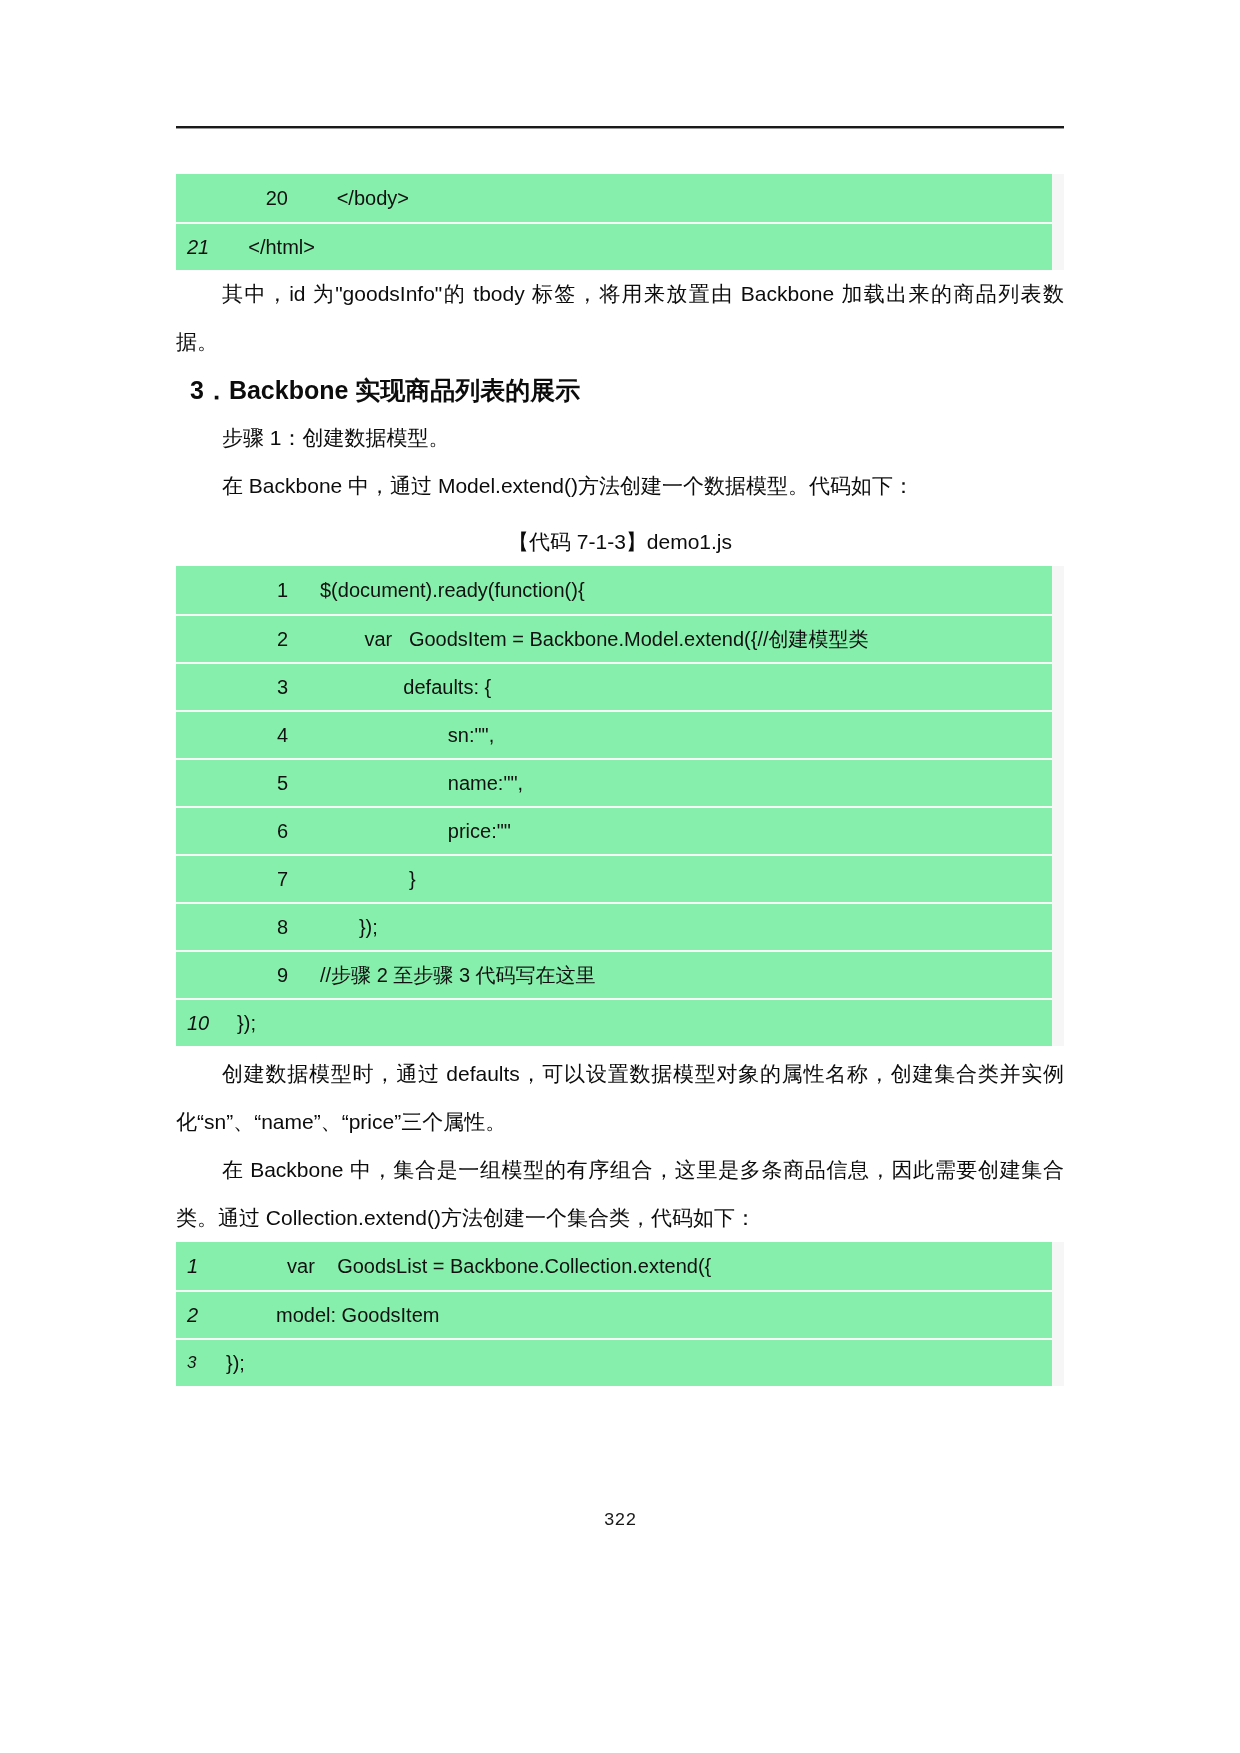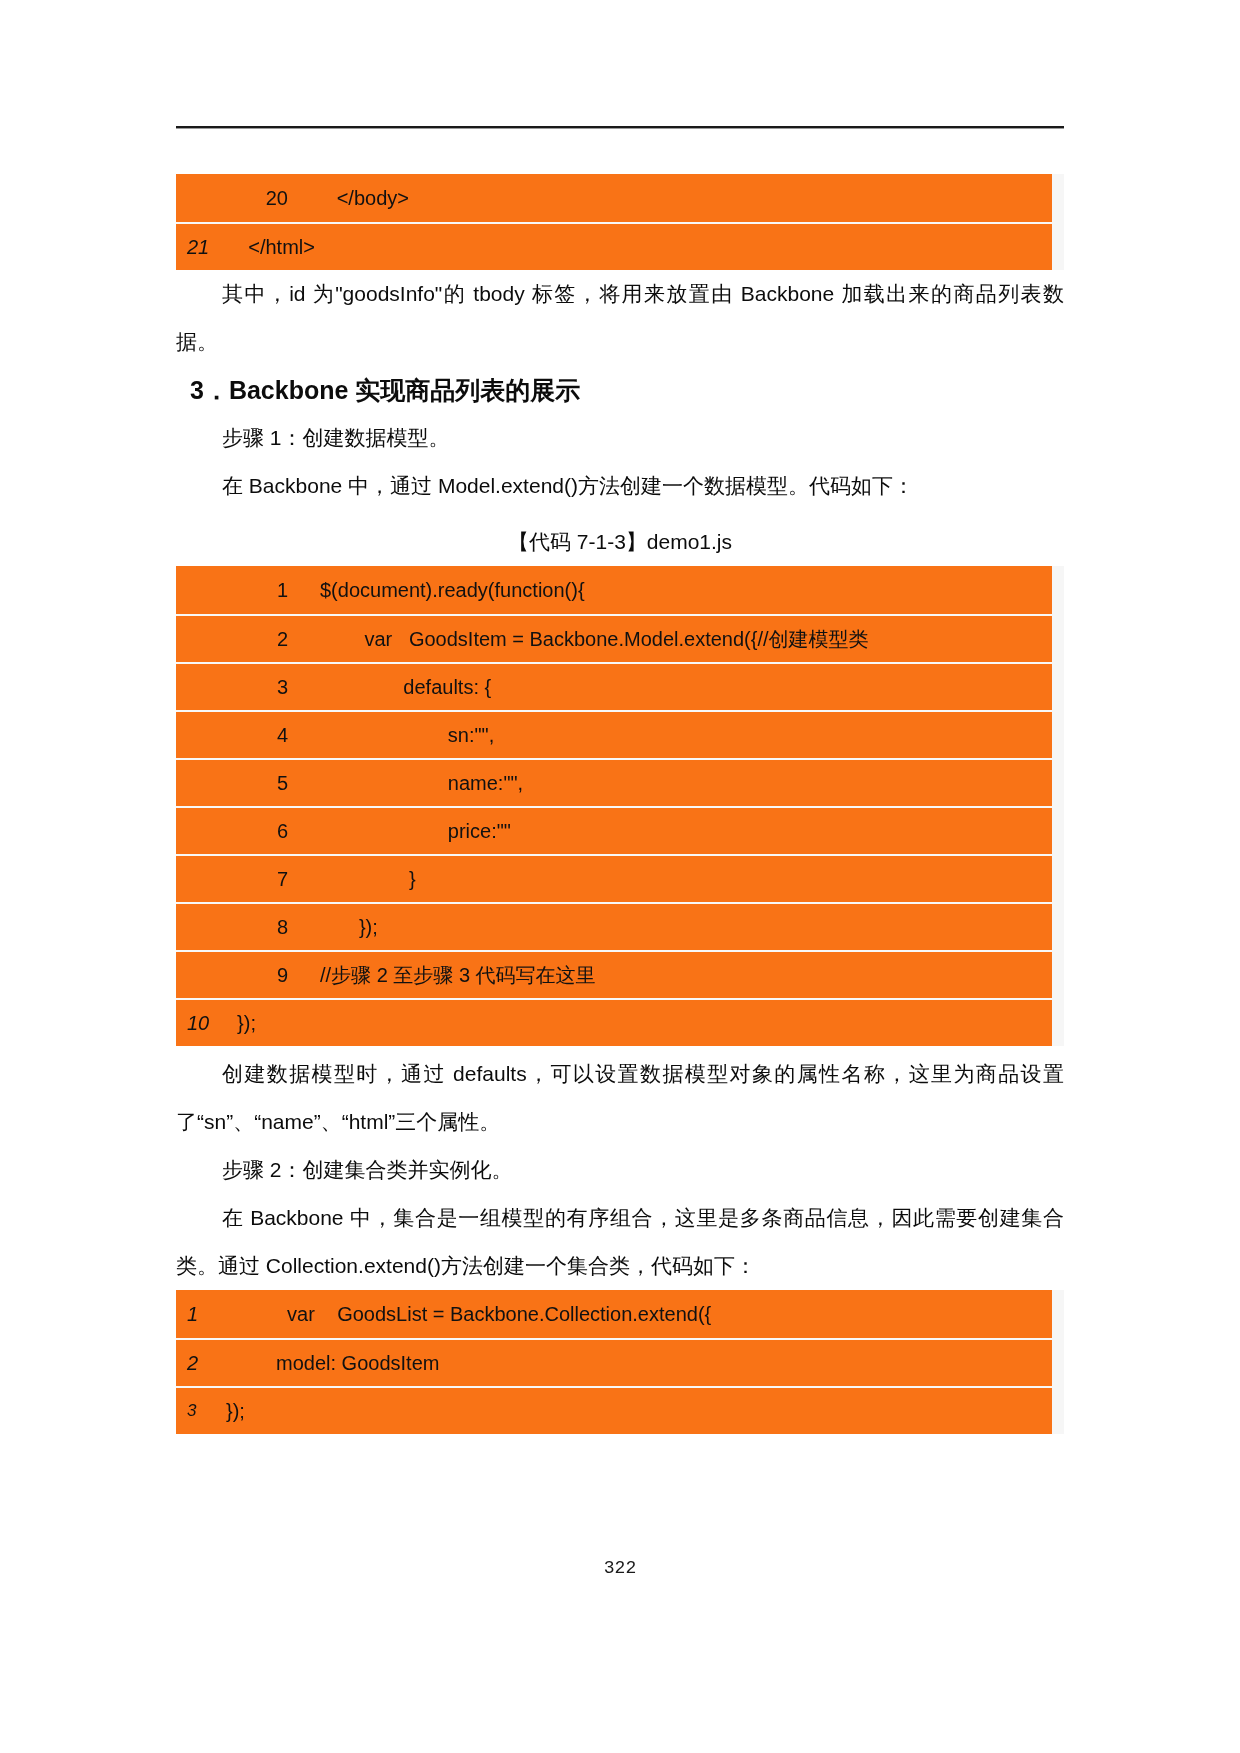--- a/index.html
+++ b/index.html
@@ -18,21 +18,21 @@
     font-family: "Liberation Sans", "DejaVu Sans", sans-serif;
     font-size: 21px;
     color: #0c0c0c;
   }
   .top-rule {
     height: 3px;
     background: linear-gradient(to bottom, #1a1a1a 0, #1a1a1a 2px, #9a9a9a 2px, #9a9a9a 3px);
     margin: 0 0 45px 0;
   }
   .code-block {
-    background: #f97316;
+    background: #86efac;
     width: 888px;
     box-sizing: border-box;
     border-right: 12px solid #f6f6f6;
   }
   .code-row {
     display: flex;
     align-items: center;
     height: 48px;
     box-sizing: border-box;
   }
@@ -161,23 +161,22 @@
       <div class="code-row">
         <span class="ln ln-indent">9</span>
         <span class="code-text">//步骤 2 至步骤 3 代码写在这里</span>
       </div>
       <div class="code-row">
         <span class="ln ln-left">10</span>
         <span class="code-text">  });</span>
       </div>
     </section>
 
-  <p class="para">创建数据模型时，通过 defaults，可以设置数据模型对象的属性名称，这里为商品设置了“sn”、“name”、“html”三个属性。</p>
+  <p class="para">创建数据模型时，通过 defaults，可以设置数据模型对象的属性名称，创建集合类并实例化“sn”、“name”、“price”三个属性。</p>
 
-  <p class="para">步骤 2：创建集合类并实例化。</p>
 
   <p class="para">在 Backbone 中，集合是一组模型的有序组合，这里是多条商品信息，因此需要创建集合类。通过 Collection.extend()方法创建一个集合类，代码如下：</p>
 
 
   <section class="code-block">
       <div class="code-row">
         <span class="ln ln-left">1</span>
         <span class="code-text">           var    GoodsList = Backbone.Collection.extend({</span>
       </div>
       <div class="code-row">

